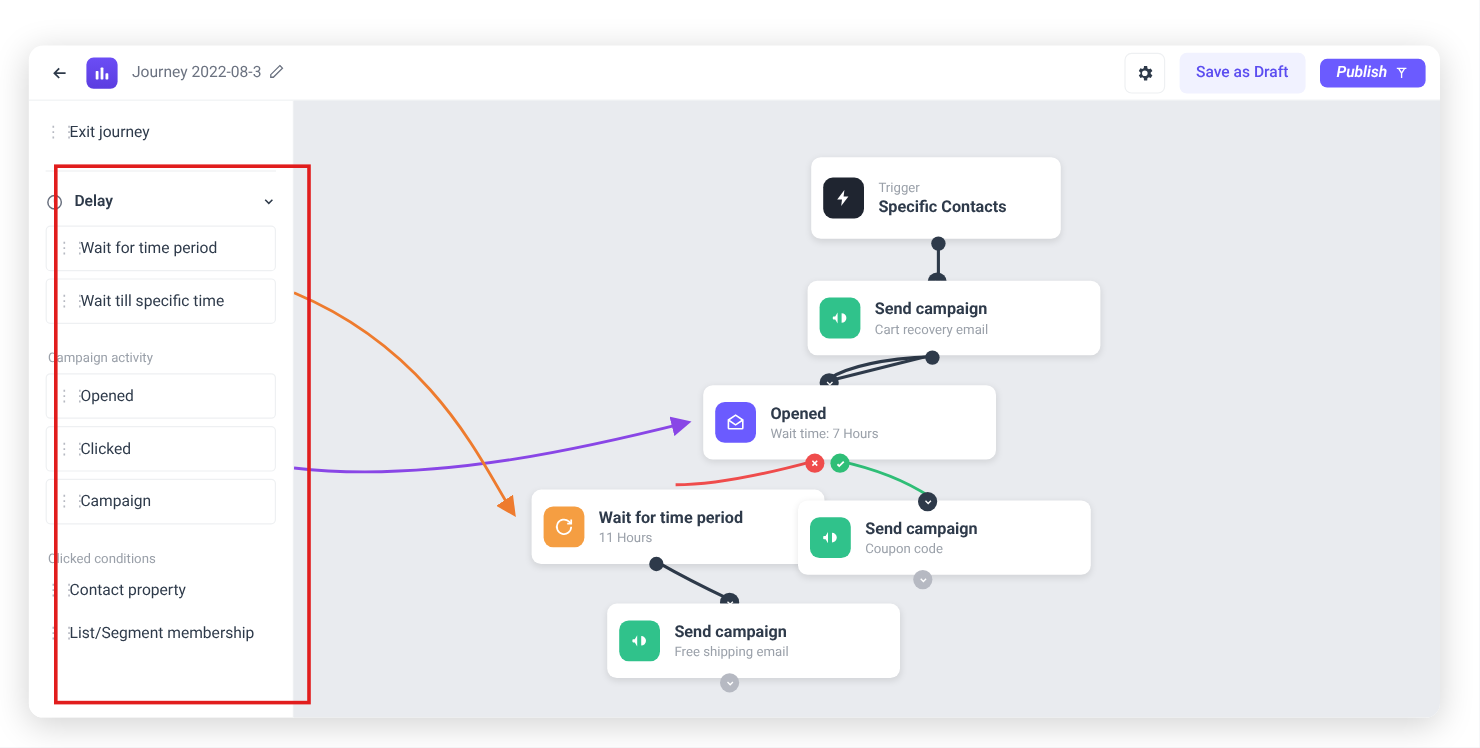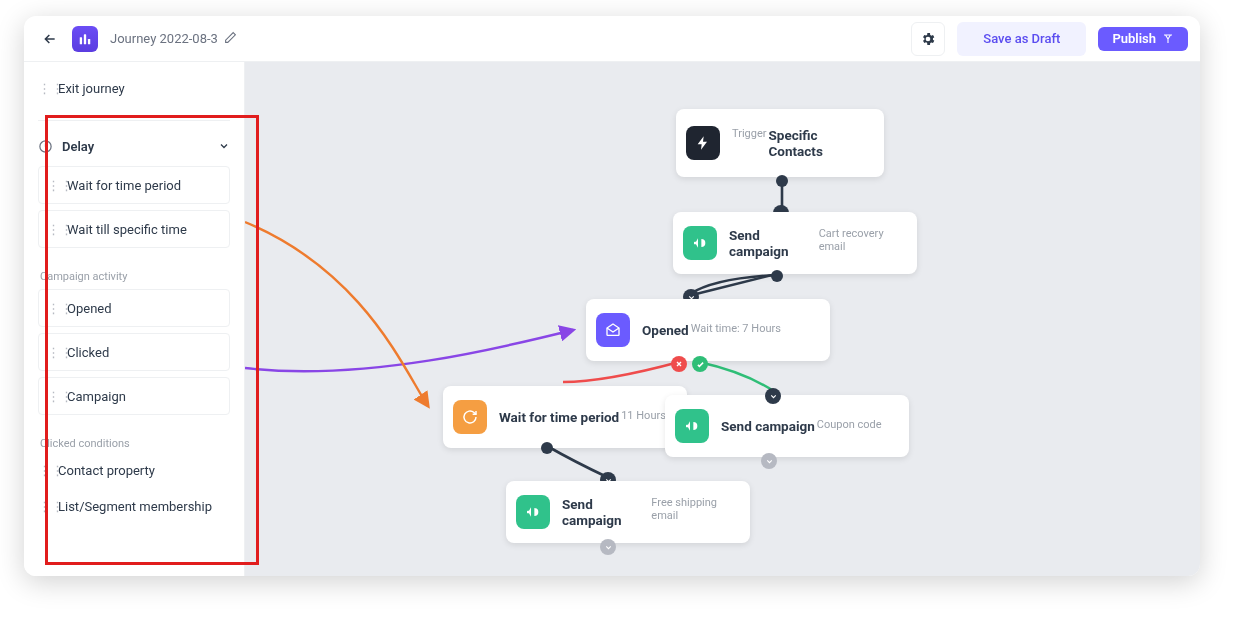--- a/index.html
+++ b/index.html
@@ -1,28 +1,28 @@
 <!DOCTYPE html>
 <html><head>
 <meta charset="utf-8">
 <style>
   * { box-sizing: border-box; margin: 0; padding: 0; font-family: -apple-system, BlinkMacSystemFont, "Segoe UI", Roboto, sans-serif; }
   body { background: #fff; width: 1233px; height: 623px; overflow: hidden; }
-  .frame { position: absolute; left: 24px; top: 16px; width: 1176px; height: 560px; border-radius: 12px; box-shadow: 0 6px 28px rgba(0,0,0,0.18); background: #fff; overflow: hidden; }
+  .frame { position: absolute; left: 24px; top: 38px; width: 1176px; height: 560px; border-radius: 12px; box-shadow: 0 6px 28px rgba(0,0,0,0.18); background: #fff; overflow: hidden; }
   
   .header { height: 46px; border-bottom: 1px solid #eef0f2; display: flex; align-items: center; padding: 0 12px; }
   .back-btn { width: 28px; height: 28px; display:flex; align-items:center; justify-content:center; color:#2e3a4a; cursor:pointer; }
   .app-logo { width: 26px; height: 26px; border-radius: 6px; background: linear-gradient(180deg,#6b4df5,#5b3de0); margin: 0 8px; display:flex; align-items:center; justify-content:center; }
   .app-logo svg { width:14px; height:14px; }
   .title-field { color:#6b7280; font-size:13px; margin-left:4px; max-width:120px; overflow:hidden; text-overflow:ellipsis; white-space:nowrap; }
   .edit-icon { color:#6b7280; margin-left:6px; cursor:pointer; }
   .flex-spacer { flex: 1; }
   .gear-btn { width: 34px; height: 34px; border:1px solid #eef0f2; border-radius:6px; display:flex; align-items:center; justify-content:center; color:#2e3a4a; cursor:pointer; }
-  .draft-btn { height: 34px; padding: 0 26px; border-radius:6px; background:#f1f2ff; color:#5b4df0; font-size:13px; font-weight:500; display:flex; align-items:center; margin-left:12px; cursor:pointer; }
-  .publish-btn { height: 24px; padding: 0 14px; border-radius:6px; background:#6b5bff; color:#fff; font-size:13px; font-weight:600; display:flex; align-items:center; gap:6px; margin-left:12px; cursor:pointer; }
+  .draft-btn { height: 34px; padding: 0 14px; border-radius:6px; background:#f1f2ff; color:#5b4df0; font-size:13px; font-weight:500; display:flex; align-items:center; margin-left:12px; cursor:pointer; }
+  .publish-btn { height: 24px; padding: 0 14px; border-radius:6px; background:#6b5bff; color:#fff; font-size:13px; font-weight:600; display:flex; align-items:center; gap:6px; margin-left:12px; cursor:pointer;font-style:italic; }
   
   .content { position:absolute; top:46px; left:0; right:0; bottom:0; display:flex; }
   .canvas { flex:1; position:relative; background:#e9ebef; overflow:hidden; }
   
   .sidebar { width: 221px; background:#fff; border-right:1px solid #eef0f2; padding: 8px 14px 20px; overflow:auto; }
   .side-item { display:flex; align-items:center; gap:8px; height:36px; font-size:13px; color:#2e3a4a; cursor:grab; }
   .drag-handle { width:12px; color:#b6b9c2; }
   .side-section { display:flex; align-items:center; gap:8px; height:40px; margin-top:14px; border-top:1px solid #eef0f2; padding-top:12px; }
   .side-section:first-of-type { border-top:none; }
   .side-section .label { font-size:13px; font-weight:600; color:#2e3a4a; flex:1; }
@@ -33,21 +33,21 @@
   
   .highlight { position:absolute; border:3px solid #e11d1d; pointer-events:none; z-index:50; }
   
   .node { position:absolute; background:#fff; border-radius:8px; box-shadow:0 2px 6px rgba(0,0,0,0.1); width:244px; height:62px; display:flex; align-items:center; padding:0 10px; gap:12px; }
   .node-lg { width:208px; height:68px; }
   .node-icon { width:34px; height:34px; border-radius:8px; display:flex; align-items:center; justify-content:center; color:#fff; flex-shrink:0; }
   .icon-dark { background:#1f2530; }
   .icon-green { background:#30c28b; }
   .icon-purple { background:#6b5bff; }
   .icon-orange { background:#f59e42; }
-  .node-text { display:flex; gap:2px; }
+  .node-text { display:flex; flex-direction:column; gap:2px; }
   .node-kicker { font-size:11px; color:#9aa0a9; }
   .node-title { font-size:13.5px; font-weight:700; color:#2e3a4a; }
   .node-sub { font-size:11px; color:#9aa0a9; }
   
   .port { position:absolute; width:12px; height:12px; border-radius:50%; background:#2e3a4a; }
   .port-chevron { position:absolute; width:16px; height:16px; border-radius:50%; background:#2e3a4a; display:flex; align-items:center; justify-content:center; color:#fff; }
   .port-grey { background:#b6b9c2; }
   .badge-x { position:absolute; width:16px; height:16px; border-radius:50%; background:#ef4c4c; display:flex; align-items:center; justify-content:center; color:#fff; font-size:9px; }
   .badge-check { position:absolute; width:16px; height:16px; border-radius:50%; background:#2fbe77; display:flex; align-items:center; justify-content:center; color:#fff; font-size:9px; }
   

